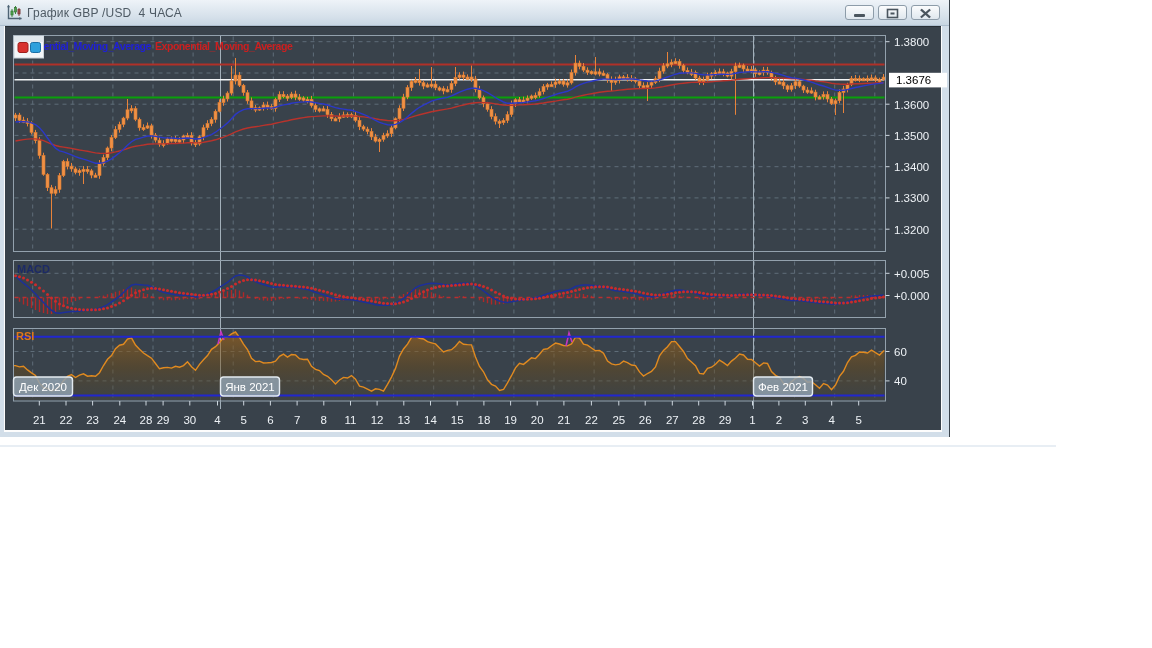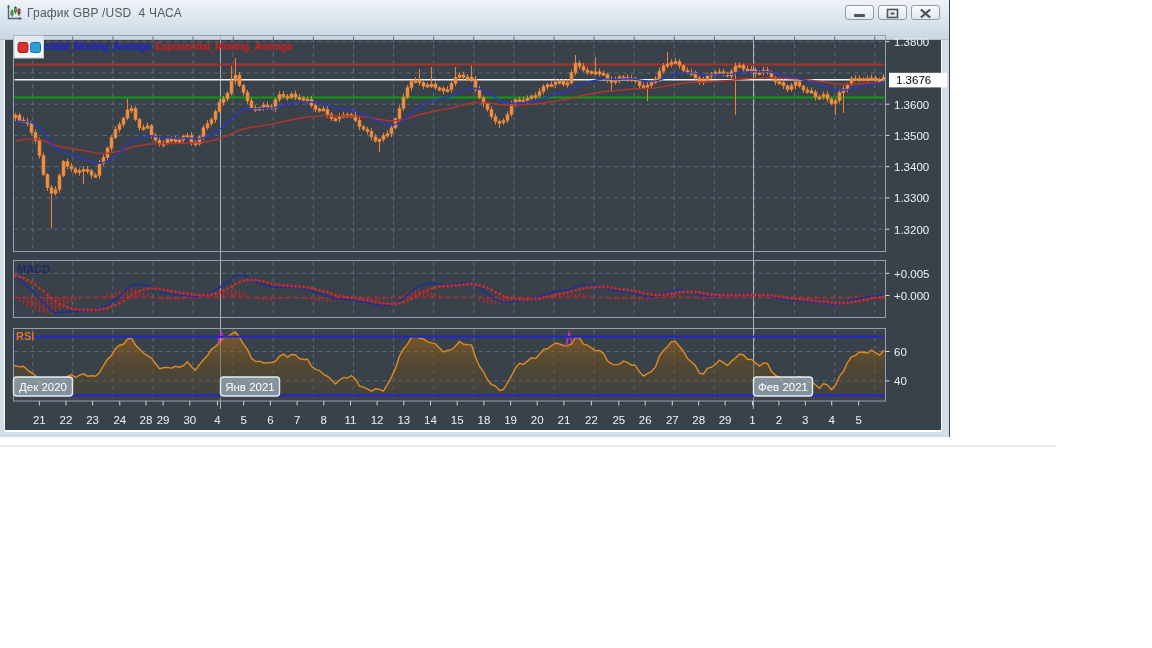--- a/index.html
+++ b/index.html
@@ -1,17 +1,17 @@
 <!DOCTYPE html>
 <html><head><meta charset="utf-8"><title>GBP/USD</title><style>
 *{margin:0;padding:0;box-sizing:border-box}
 body{width:1152px;height:648px;background:#ffffff;font-family:"Liberation Sans",sans-serif;position:relative;overflow:hidden}
 .frame{position:absolute;left:0;top:0;width:950px;height:437px;background:#d2dee9}
 .fr-right{position:absolute;left:948.6px;top:0;width:1.4px;height:437px;background:#39424b}
-.titlebar{position:absolute;left:0;top:0;width:948.6px;height:40px;background:linear-gradient(#eef3f8,#d5e0ea 70%,#c8d6e2);border-bottom:1px solid #aebfcf}
+.titlebar{position:absolute;left:0;top:0;width:948.6px;height:26px;background:linear-gradient(#eef3f8,#d5e0ea 70%,#c8d6e2);border-bottom:1px solid #aebfcf}
 .title{position:absolute;left:27px;top:6px;font-size:12px;color:#4e5a64;letter-spacing:0.2px}
 .wbtn{position:absolute;top:5px;width:29px;height:15px;background:linear-gradient(#fbfcfd,#dfe7ee);border:1px solid #8d9ca9;border-radius:3px}
 .white{position:absolute;left:4px;top:26px;width:938px;height:406px;background:#fdfdfd}
 .dark{position:absolute;left:5px;top:26px;width:935.7px;height:404px;background:#39424b;border-top:1px solid #272e34}
 .faint{position:absolute;left:0;top:445px;width:1056px;height:1.5px;background:#e8eef4}
 </style></head>
 <body>
 <div class="frame"></div>
 <div class="fr-right"></div>
 <div class="white"></div>

